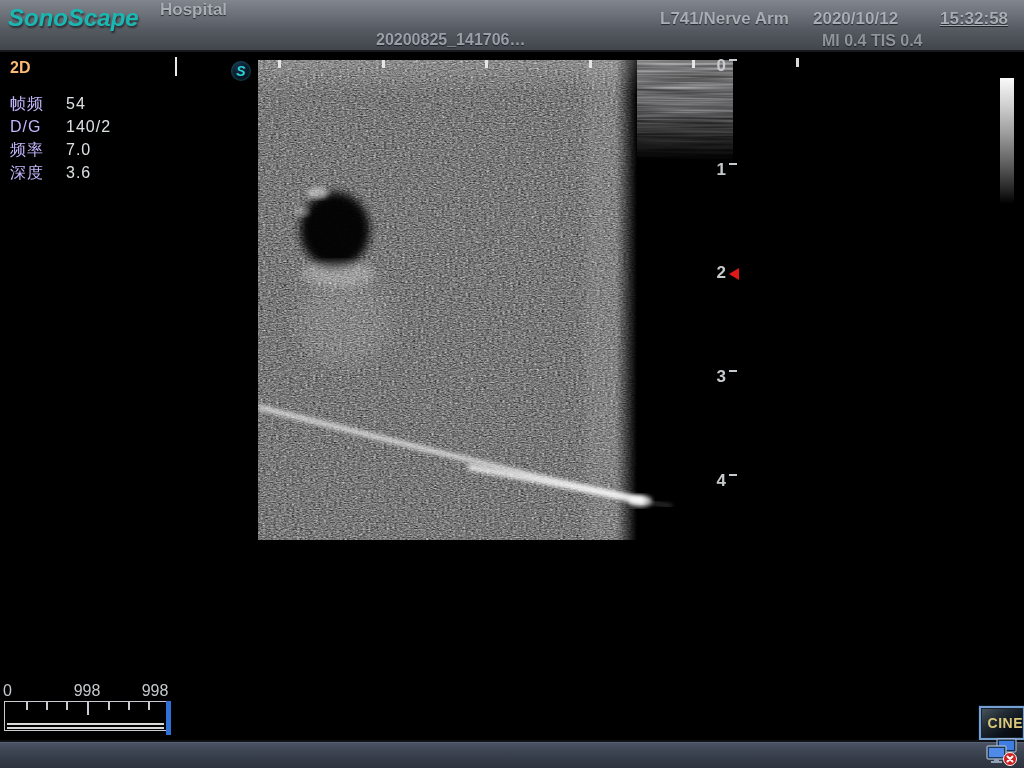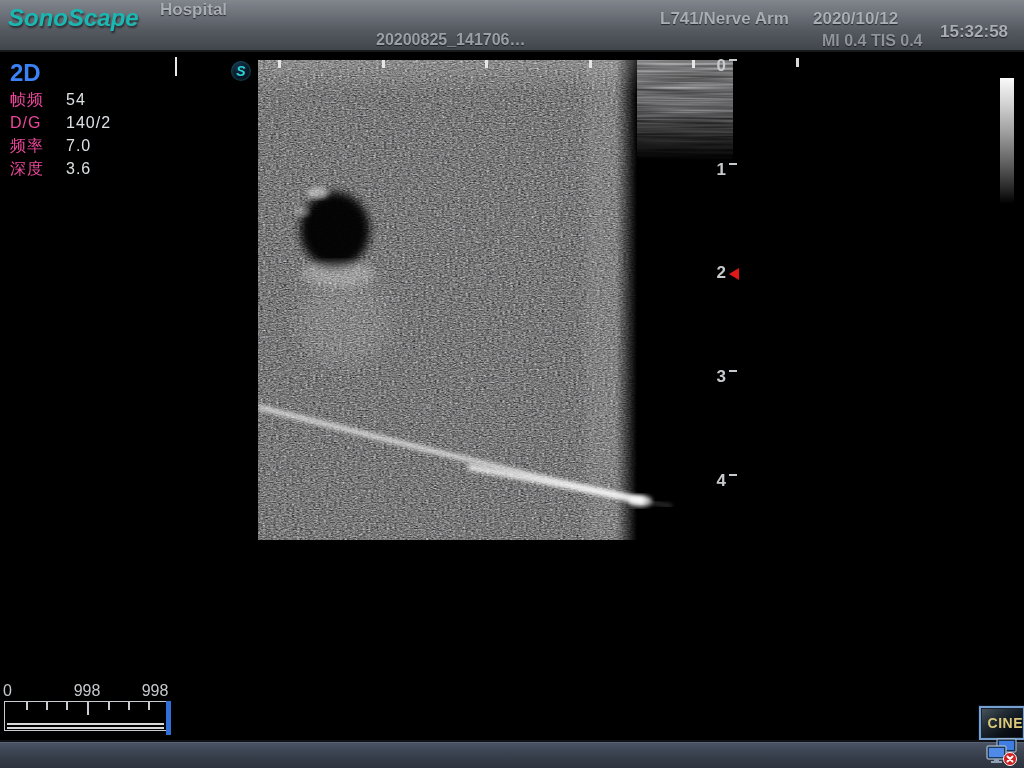--- a/index.html
+++ b/index.html
@@ -11,29 +11,29 @@
   .header { position:absolute; left:0; top:0; width:1024px; height:52px;
     background:linear-gradient(180deg,#81868d 0%,#666b73 38%,#54585f 62%,#41454c 100%);
     border-bottom:2px solid #17191d; }
   .logo { position:absolute; left:8px; top:4px; font-size:24px; font-weight:bold; font-style:italic;
     color:#1ab8b2; letter-spacing:0px; text-shadow:1px 2px 2px rgba(0,0,0,.55); }
   .h-txt { position:absolute; color:#a9aeb4; font-weight:bold; font-size:17px;
     text-shadow:0 1px 1px rgba(20,22,26,.8); white-space:nowrap; }
   .hospital { left:160px; top:0; }
   .probe    { left:660px; top:9px; }
   .date     { left:813px; top:9px; }
-  .time     { left:940px; top:22px; }
+  .time     { left:940px; top:9px;text-decoration:underline; }
   .examid   { left:376px; top:31px; font-size:16px; color:#9aa0a7; }
   .mitis    { left:822px; top:32px; font-size:16px; color:#8f949b; }
 
   
   .params { position:absolute; left:10px; top:59px; width:140px; }
-  .mode { color:#3b82f6; font-size:24px; font-weight:bold; margin-bottom:1px; }
+  .mode { color:#fdba74; font-size:16px; font-weight:bold; margin-bottom:15px; }
   .prow { display:flex; height:23px; font-size:16px; line-height:23px; }
-  .plabel { width:56px; color:#ec4899; letter-spacing:1px; }
+  .plabel { width:56px; color:#c4b5fd; letter-spacing:1px; }
   .pvalue { color:#dde1e4; letter-spacing:1px; }
 
   
   .cursor-mark { position:absolute; left:175px; top:57px; width:2px; height:19px; background:#e9e9e9; }
   .s-badge { position:absolute; left:231px; top:61px; width:20px; height:20px; border-radius:50%;
     background:radial-gradient(circle at 35% 30%, #163048 0%, #0a1524 55%, #060a12 100%);
     box-shadow:0 0 3px rgba(40,200,200,.5) inset; color:#2ad4d4; font-size:14px; font-weight:bold;
     text-align:center; line-height:20px; font-style:italic; }
   .r-tick-top { position:absolute; left:796px; top:58px; width:3px; height:9px; background:#d9d9d9; }
 

